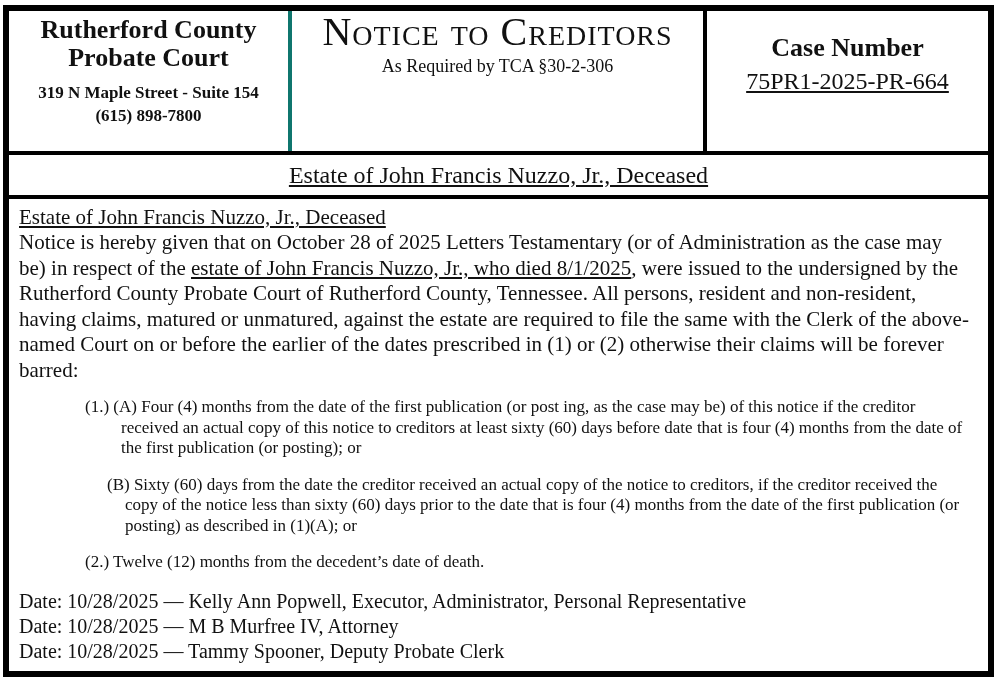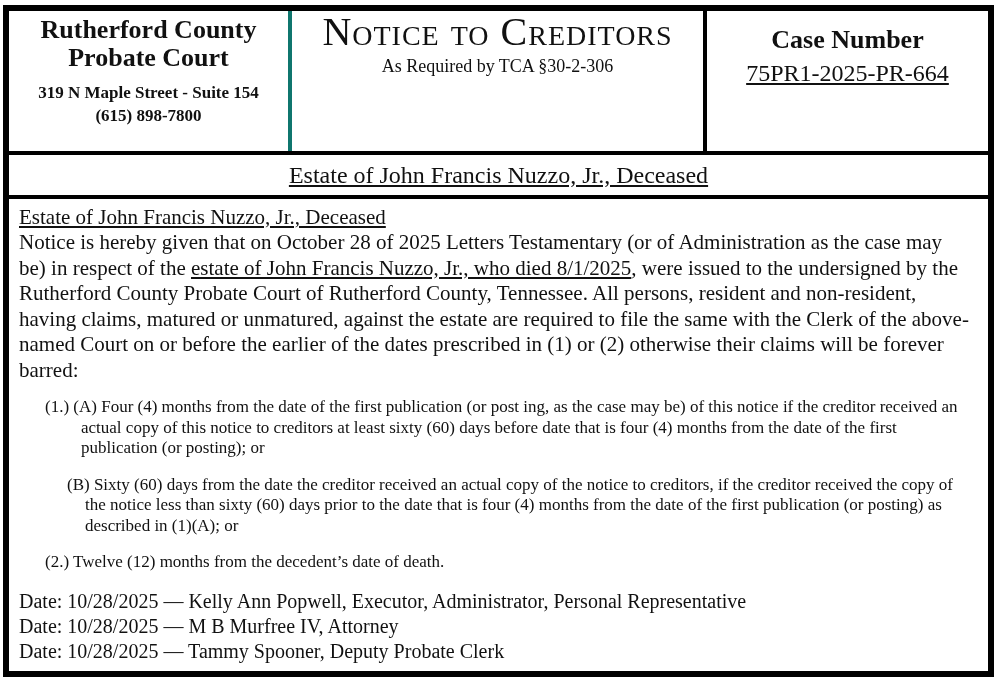--- a/index.html
+++ b/index.html
@@ -47,40 +47,40 @@
     letter-spacing: 1px;
     line-height: 1.05;
     white-space: nowrap;
   }
   .notice-subtitle { font-size: 18px; margin-top: 3px; }
   .cell-case {
     flex: 0 0 281px;
     text-align: center;
     padding-top: 14px;
   }
-  .case-label { font-weight: bold; font-size: 26px; line-height: 30px; }
+  .case-label { font-weight: bold; font-size: 26px; line-height: 30px; margin-top: 8px; }
   .case-value { font-size: 24px; text-decoration: underline; margin-top: 5px; }
   
   .title-row {
     flex: 0 0 44px;
     border-bottom: 4px solid #000;
     display: flex; align-items: center; justify-content: center;
   }
   .estate-title { font-size: 24px; text-decoration: underline; }
   
   .body {
     flex: 1 1 auto;
     padding: 5px 16px 0 10px;
     overflow: hidden;
   }
   .body-heading { font-size: 21px; line-height: 26px; text-decoration: underline; }
   .paragraph { font-size: 21px; line-height: 25.5px; }
   .paragraph .u { text-decoration: underline; }
   .deadlines { margin-top: 14px; padding-left: 26px; font-size: 17px; line-height: 20.5px; }
-  .deadline { margin-bottom: 16px; }
+  .deadline { margin-bottom: 16px; margin-left: 40px; }
   .deadline.level-1 { padding-left: 36px; text-indent: -36px; }
   .deadline.level-2 { padding-left: 40px; text-indent: -18px; }
   .signatures { font-size: 20px; line-height: 25px; margin-top: 12px; }
 </style>
 </head>
 <body>
 
 <div class="sheet">
 
   <div class="header-row">

